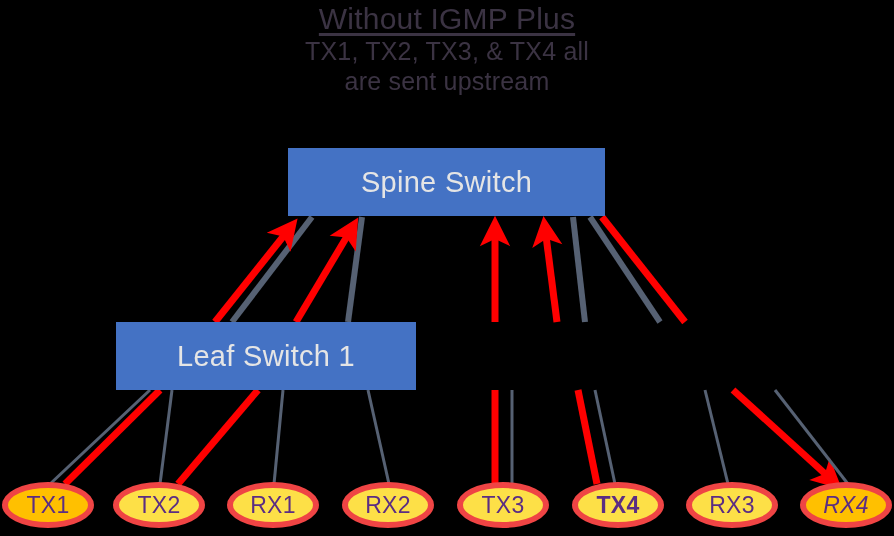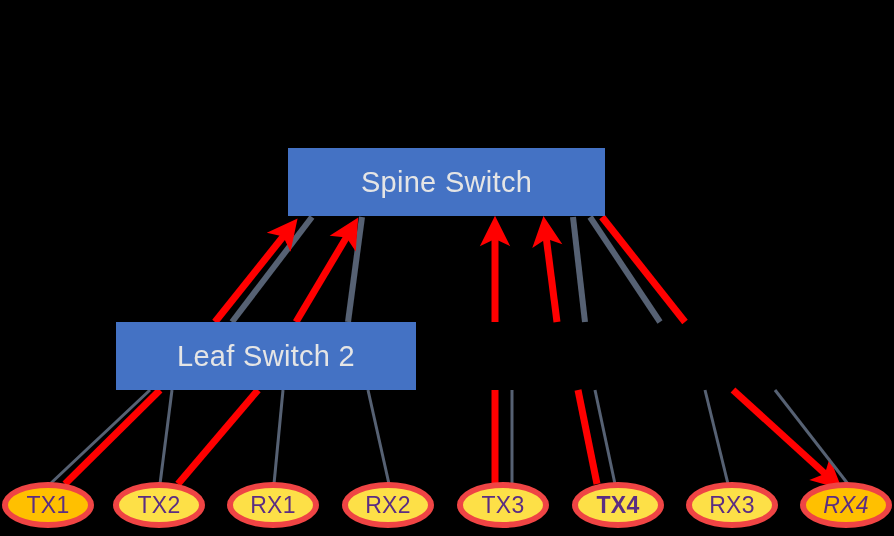--- a/index.html
+++ b/index.html
@@ -77,20 +77,25 @@
     letter-spacing: 0.3px;
   }
   .endpoint.idle   { background: #fde047; }
   .endpoint.active { background: #FFC000; }
 </style>
 </head>
 <body>
 
 <div id="stage">
 
+  <div id="title-block">
+    <div id="title-main">Without IGMP Plus</div>
+    <div class="title-sub">TX1, TX2, TX3, &amp; TX4 all</div>
+    <div class="title-sub">are sent upstream</div>
+  </div>
 
   <svg id="links" viewBox="0 0 894 536" xmlns="http://www.w3.org/2000/svg">
     <defs>
       <marker id="arrow-red" viewBox="0 0 12 12" refX="7" refY="6" markerWidth="5.2" markerHeight="5.2" orient="auto-start-reverse">
         <path d="M 1 1 L 11 6 L 1 11 L 3.4 6 Z" fill="#FF0000"></path>
       </marker>
     </defs>
 
     <g>
       <line x1="232" y1="322" x2="312" y2="217" stroke="#566173" stroke-width="6"></line>
@@ -140,21 +145,21 @@
       <line x1="495" y1="390" x2="495" y2="484" stroke="#FF0000" stroke-width="7"></line>
       <line x1="578" y1="390" x2="597" y2="484" stroke="#FF0000" stroke-width="7"></line>
     </g>
   </svg>
 
   <div id="spine-switch" class="switch-box">
     <span>Spine Switch</span>
   </div>
 
   <div id="leaf-switch-1" class="switch-box">
-    <span>Leaf Switch 2</span>
+    <span>Leaf Switch 1</span>
   </div>
 
 
   <div id="endpoint-layer">
       <div class="endpoint active" style="left: 2px;">
         <span>TX1</span>
       </div>
       <div class="endpoint idle" style="left: 113px;">
         <span>TX2</span>
       </div>

